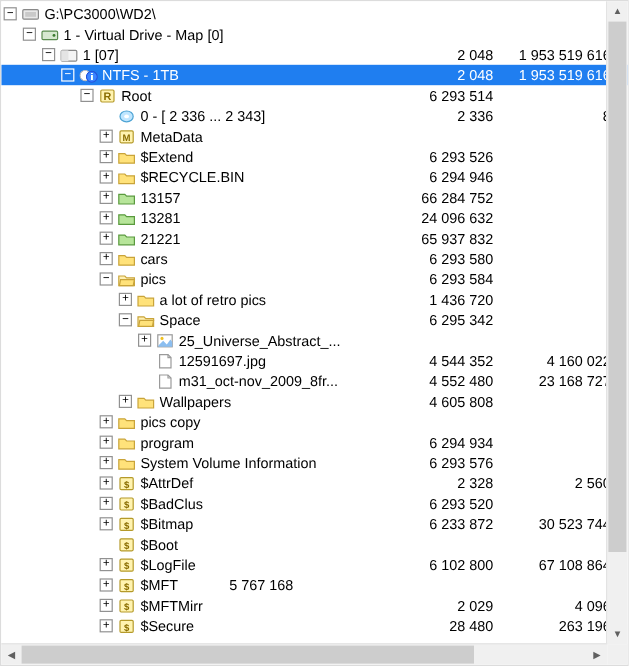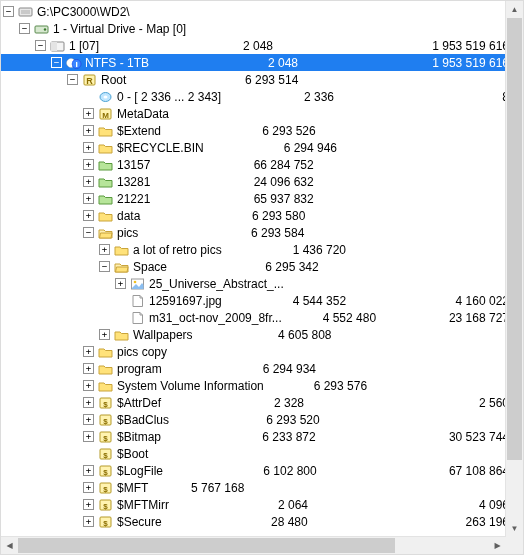--- a/index.html
+++ b/index.html
@@ -6,21 +6,21 @@
   .pane{width:524px;height:555px;box-sizing:border-box;border:1px solid #dcdcdc;background:#fff;position:relative;overflow:hidden;}
   .tree-wrap{position:absolute;top:0;left:0;right:0;bottom:17px;overflow:hidden;background:#fff;}
   .tree{padding:2px 0 0 0;}
   .row{display:flex;align-items:center;height:17px;white-space:nowrap;position:relative;}
   .indent{flex:0 0 auto;display:flex;align-items:center;}
   .sp{display:inline-block;width:16px;height:16px;}
   .pm{display:inline-flex;width:11px;height:11px;border:1px solid #919191;box-sizing:border-box;align-items:center;justify-content:center;font-size:9px;line-height:7px;color:#000;background:#fff;margin:0 3px 0 2px;text-align:center;font-family:Consolas,monospace;cursor:pointer;flex:0 0 auto;}
   .pm-empty{display:inline-block;width:16px;height:11px;}
   .ico{display:inline-flex;width:16px;height:14px;margin:0 3px 0 1px;align-items:center;justify-content:center;flex:0 0 auto;}
   .lbl{flex:0 0 auto;padding-right:6px;overflow:hidden;text-overflow:ellipsis;}
-  .c-off{flex:1 1 auto;text-align:center;padding-right:8px;min-width:40px;}
+  .c-off{flex:1 1 auto;text-align:right;padding-right:8px;min-width:40px;}
   .c-sz{flex:0 0 90px;text-align:right;padding-right:14px;}
   .row.sel{background:#1f7ef0;color:#fff;}
   .row.sel .pm{border-color:#fff;color:#fff;background:transparent;}
   
   .sb-v{position:absolute;right:0;top:0;bottom:17px;width:17px;background:#f0f0f0;border-left:1px solid #e3e3e3;}
   .sb-v .btn{height:17px;background:#f0f0f0;display:flex;align-items:center;justify-content:center;color:#606060;font-size:8px;}
   .sb-v .track{position:absolute;top:17px;bottom:17px;left:0;right:0;}
   .sb-v .thumb{position:absolute;left:1px;right:1px;background:#cdcdcd;border-radius:0;}
   .sb-v .btn.bot{position:absolute;bottom:0;width:100%;}
   .sb-h{position:absolute;left:0;right:17px;bottom:0;height:17px;background:#f0f0f0;border-top:1px solid #e3e3e3;}
@@ -252,21 +252,21 @@
             <span class="sp"></span>
             <span class="sp"></span>
             <span class="sp"></span>
           </span>
           <span class="pm">+</span>
           <span class="ico ico-folder">
             <svg width="16" height="14">
               <path d="M1 4 L6 4 L7.5 5.5 L14 5.5 L14 12 L1 12 Z" fill="#ffe27a" stroke="#c9a43a"></path>
             </svg>
           </span>
-          <span class="lbl">data</span>
+          <span class="lbl">cars</span>
           <span class="c-off">6 293 580</span>
           <span class="c-sz"></span>
         </div>
         <div class="row">
           <span class="indent">
             <span class="sp"></span>
             <span class="sp"></span>
             <span class="sp"></span>
             <span class="sp"></span>
             <span class="sp"></span>
@@ -578,21 +578,21 @@
             <span class="sp"></span>
           </span>
           <span class="pm">+</span>
           <span class="ico ico-sys">
             <svg width="16" height="14">
               <rect x="2" y="2" width="11" height="10" rx="1" fill="#fff3b0" stroke="#b59a2a"></rect>
               <text x="7.5" y="10.5" font-size="8" font-weight="bold" text-anchor="middle" fill="#8a6d00">$</text>
             </svg>
           </span>
           <span class="lbl">$MFTMirr</span>
-          <span class="c-off">2 064</span>
+          <span class="c-off">2 029</span>
           <span class="c-sz">4 096</span>
         </div>
         <div class="row">
           <span class="indent">
             <span class="sp"></span>
             <span class="sp"></span>
             <span class="sp"></span>
             <span class="sp"></span>
             <span class="sp"></span>
           </span>

